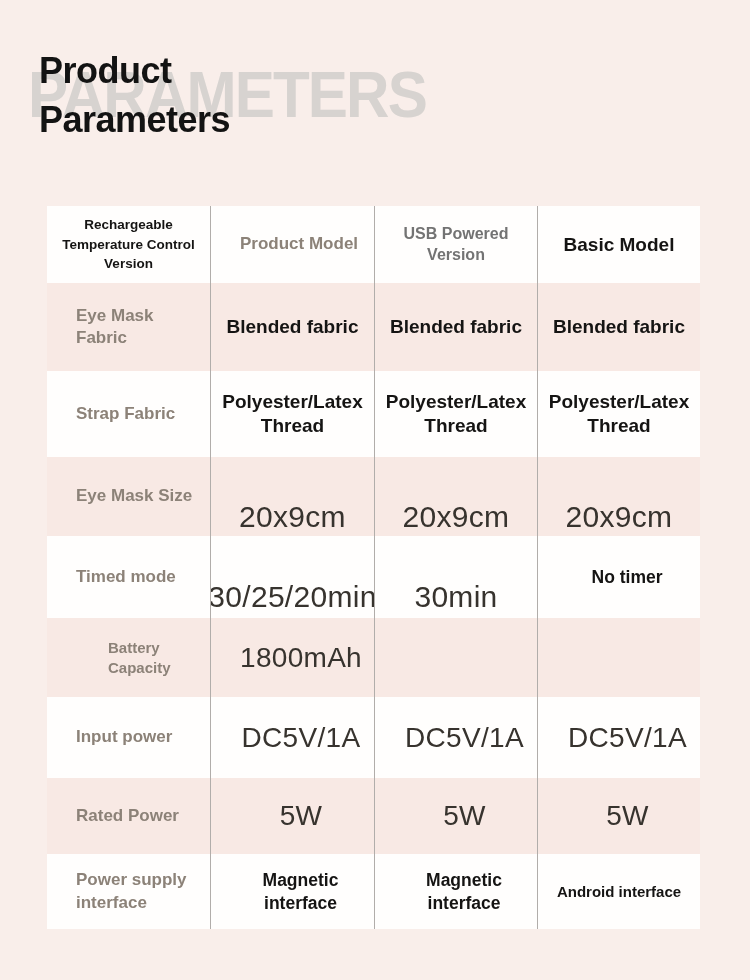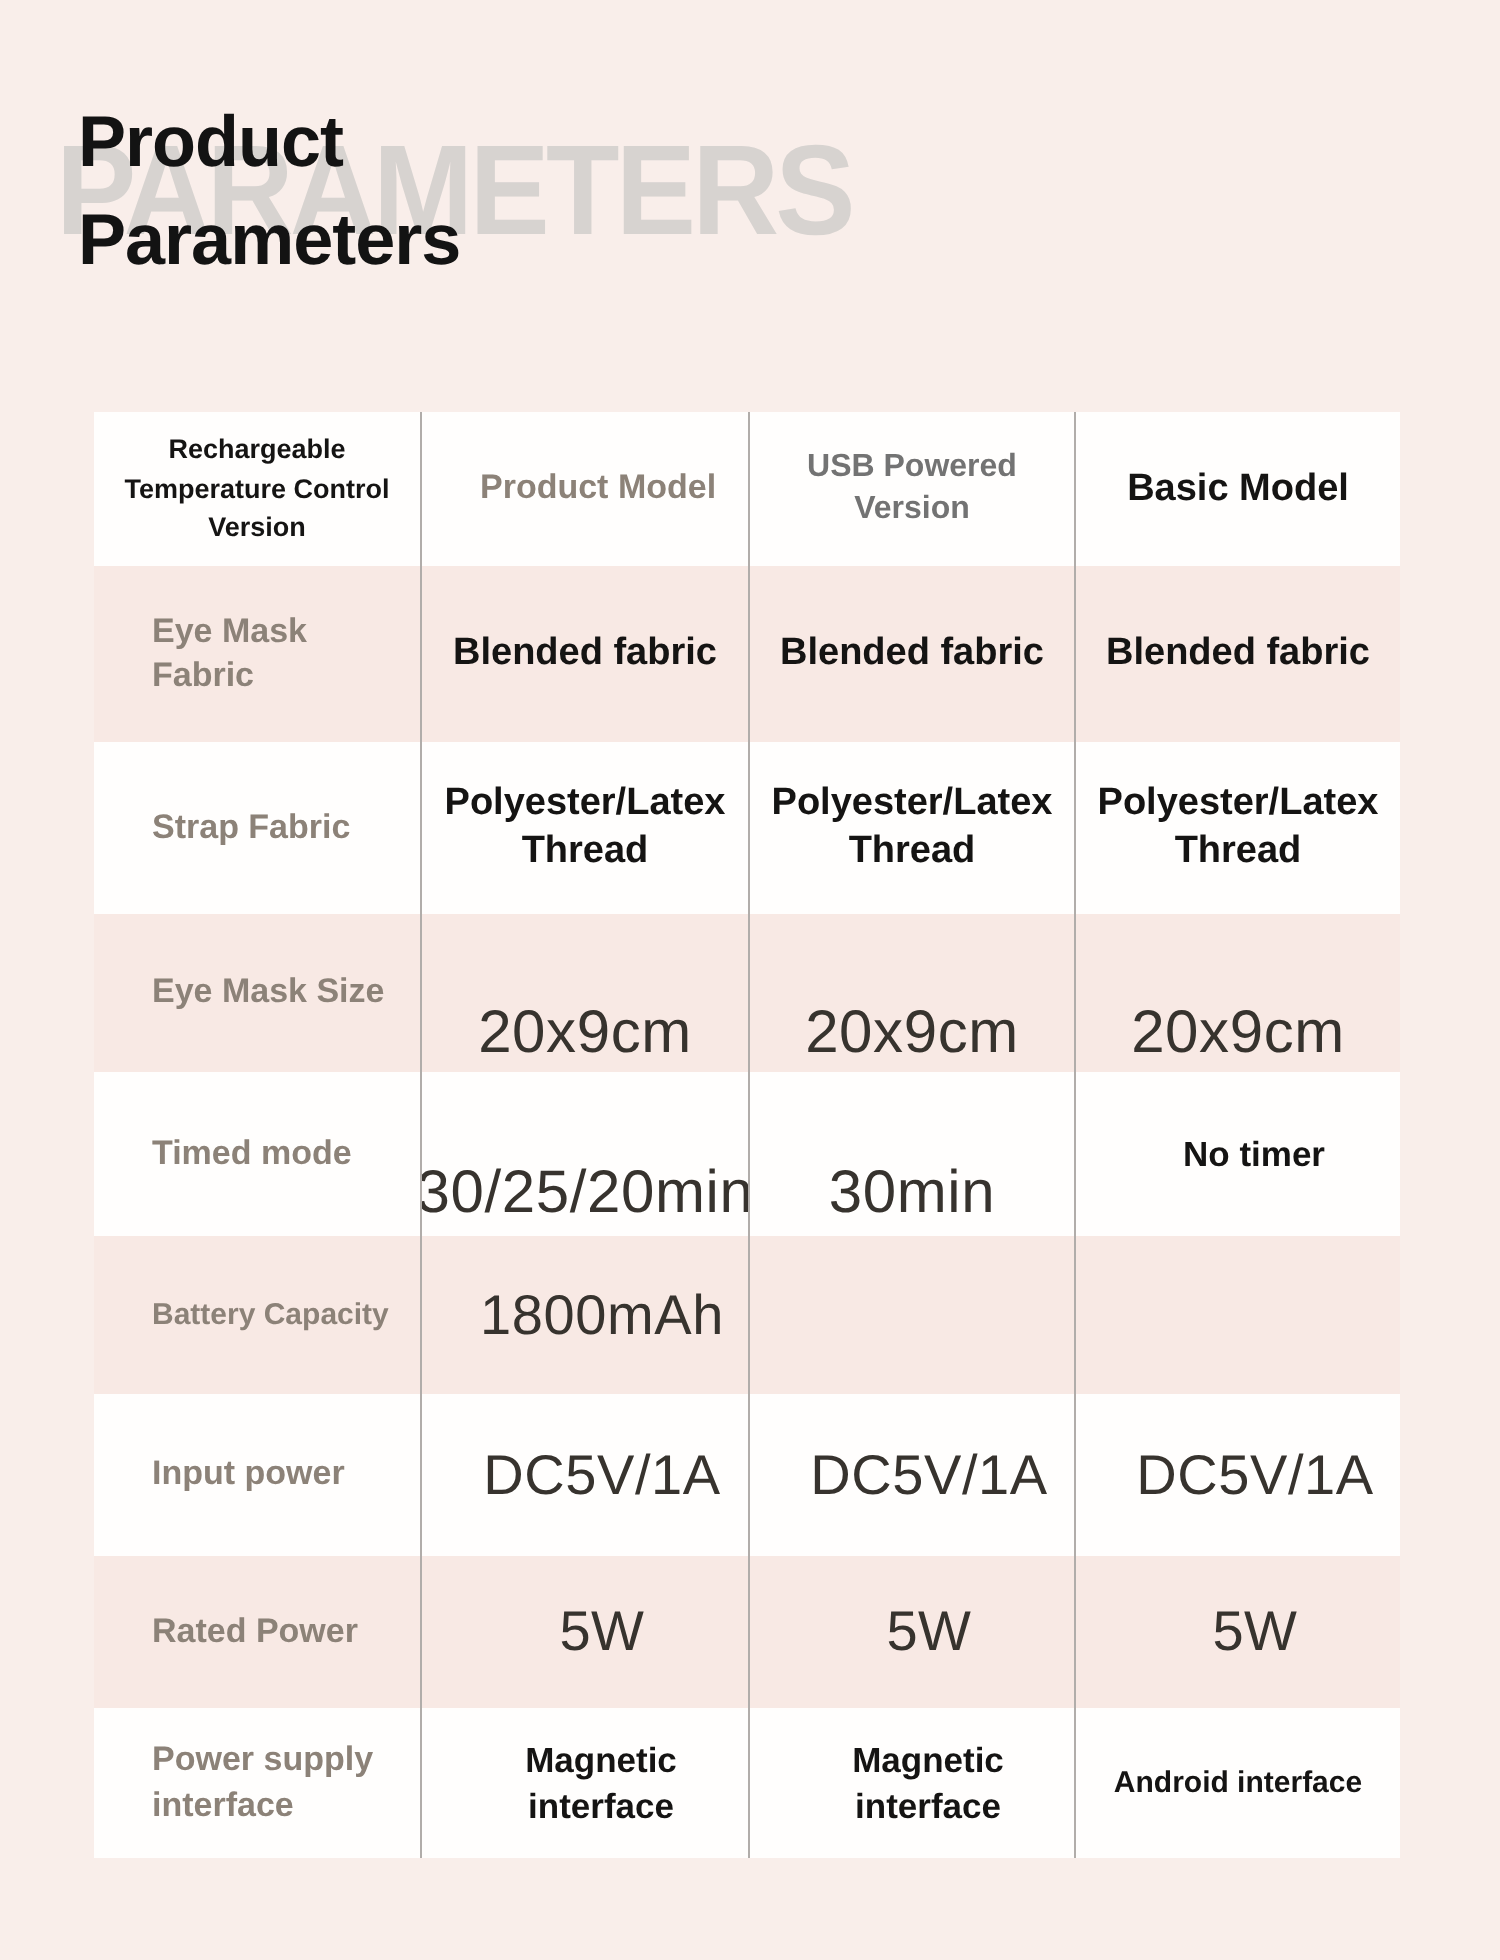--- a/index.html
+++ b/index.html
@@ -34,21 +34,21 @@
   .r6{height:81px}.r7{height:76px}.r8{height:75px}
   .cell{
     display:flex;align-items:center;justify-content:center;
     text-align:center;box-sizing:border-box;overflow:hidden;
   }
   .cell:not(:last-child){border-right:1px solid #b1adaa;}
   .lbl{
     justify-content:flex-start;text-align:left;padding-left:29px;padding-right:8px;
     color:#8c8278;font-weight:700;font-size:17px;line-height:1.3;
   }
-  .lbl .sm{font-size:15px;}
+  .lbl .sm{font-size:15px;margin-left:32px;}
   .hdr3{font-size:13.5px;font-weight:700;line-height:1.45;max-width:150px;color:#151413;}
   .hdr{font-size:16px;font-weight:700;line-height:1.3;max-width:145px;color:#737373;}
   .b19{font-size:19px;font-weight:700;line-height:1.25;max-width:156px;color:#151413;}
   .b17{font-size:17.5px;font-weight:700;line-height:1.3;color:#151413;padding-left:16px;}
   .narrow{max-width:105px;}
   .b15{font-size:15px;font-weight:700;color:#151413;}
   .big{font-size:30px;font-weight:400;color:#37332e;letter-spacing:0.3px;margin-top:40px;}
   .big28{font-size:28px;font-weight:400;color:#37332e;letter-spacing:0.3px;margin-left:17px;}
 </style>
 </head>

